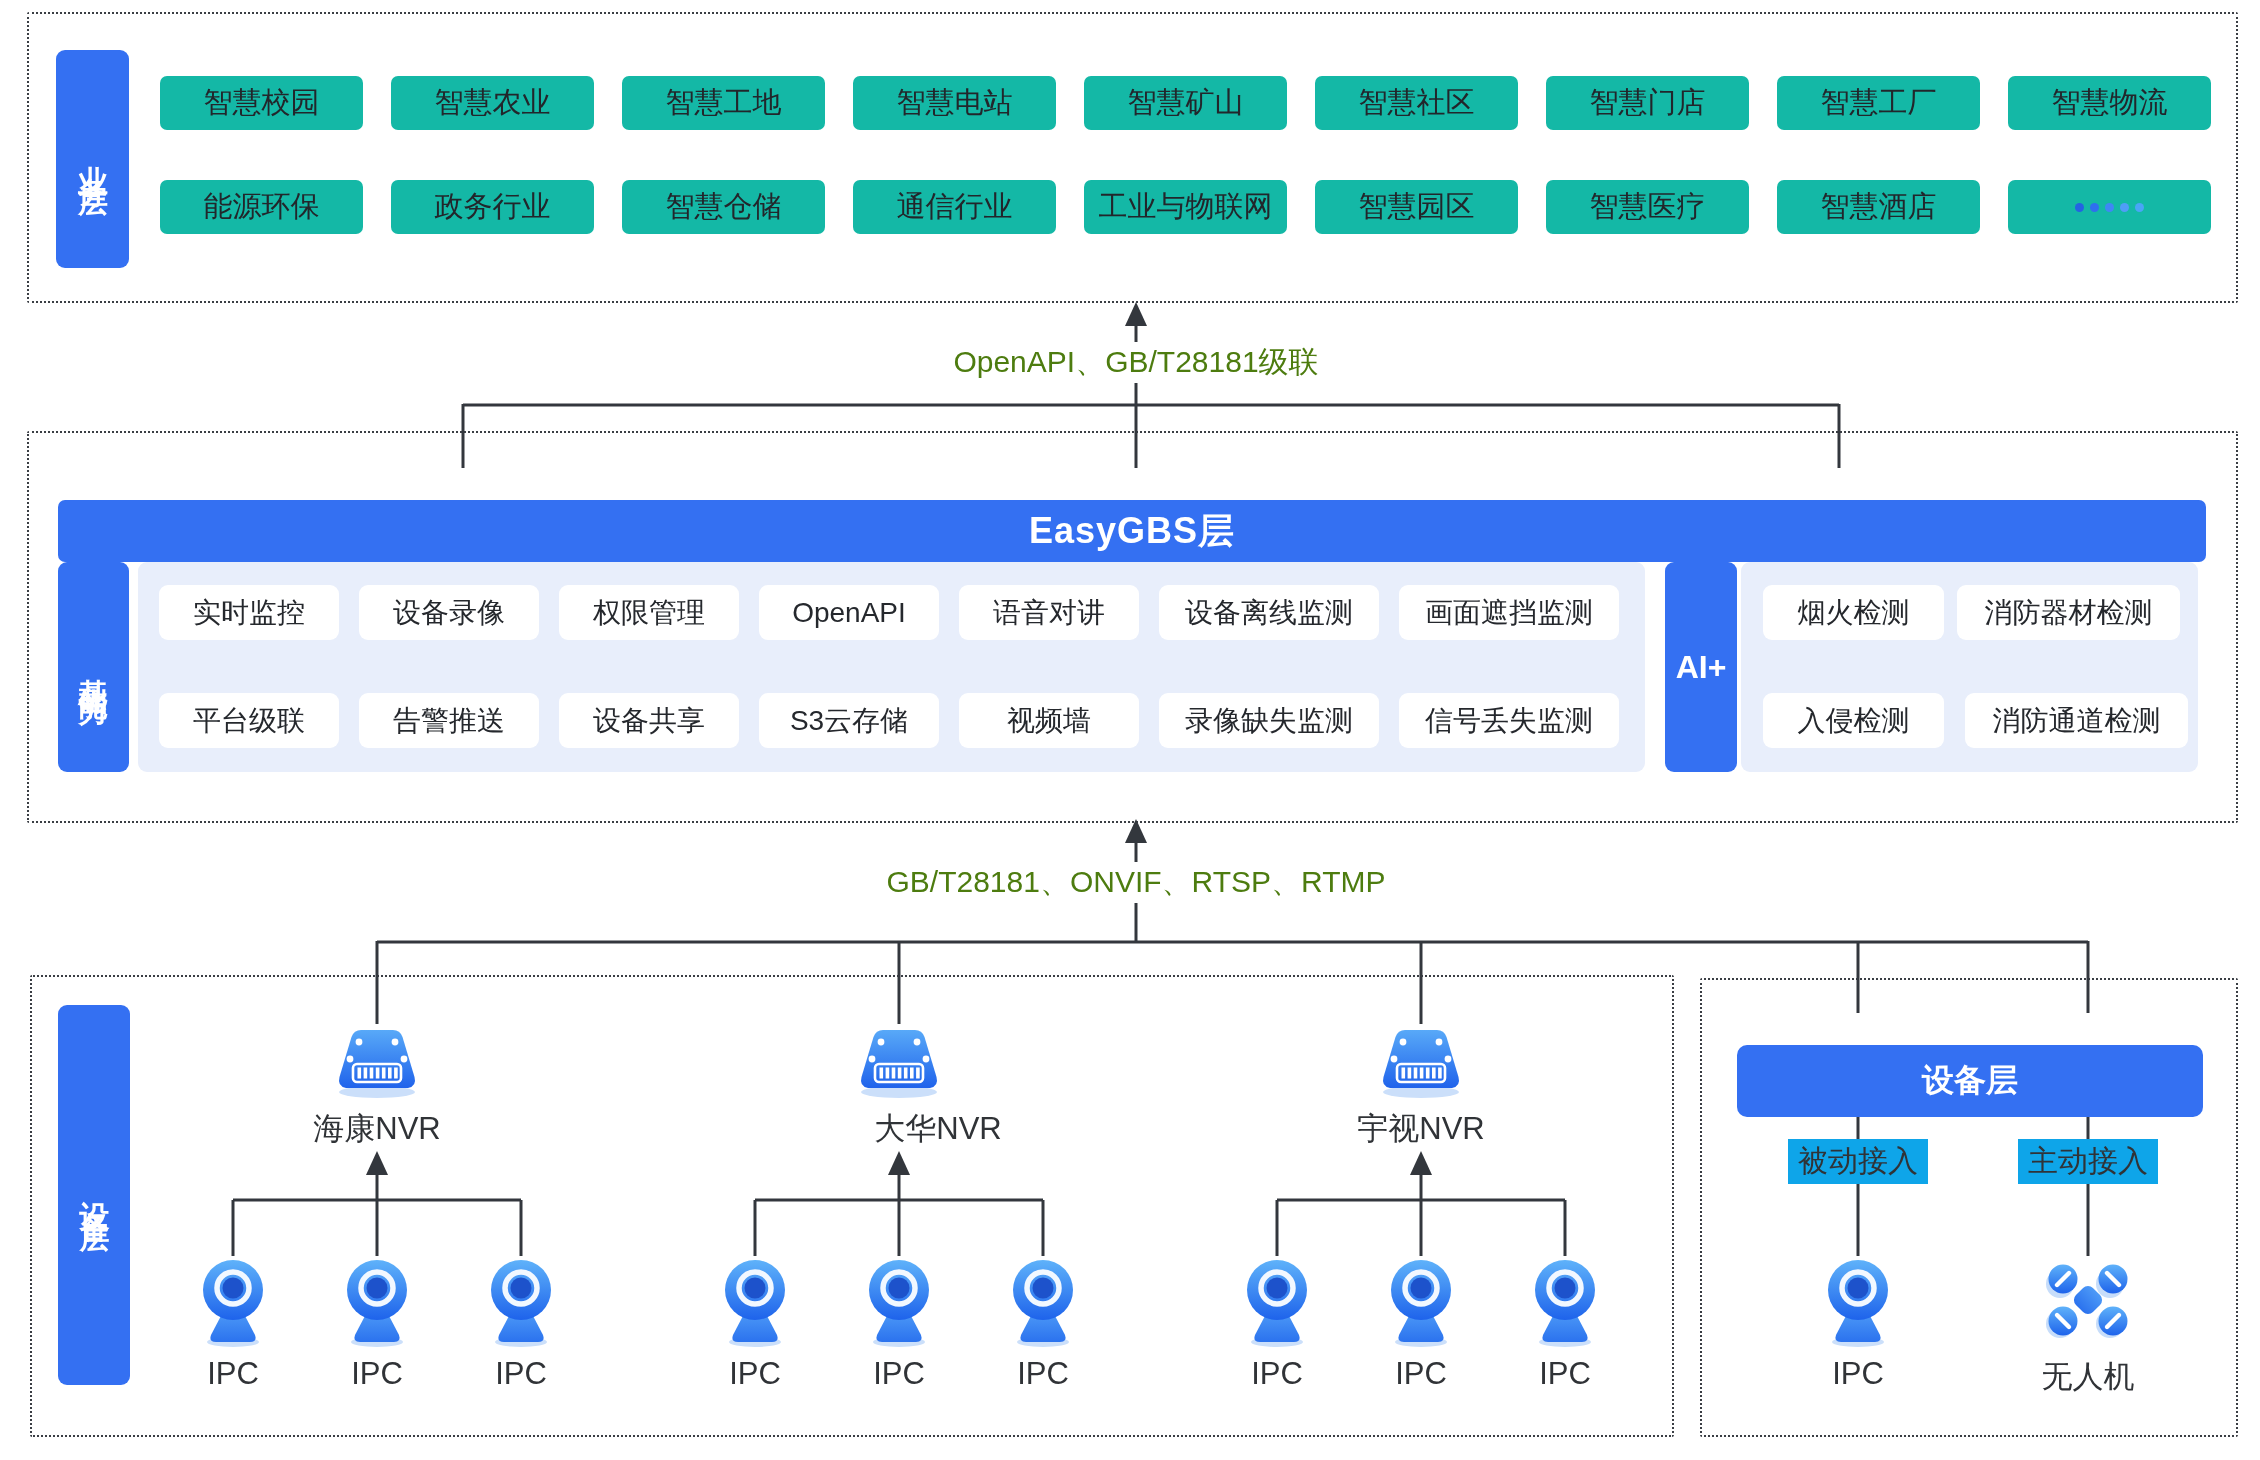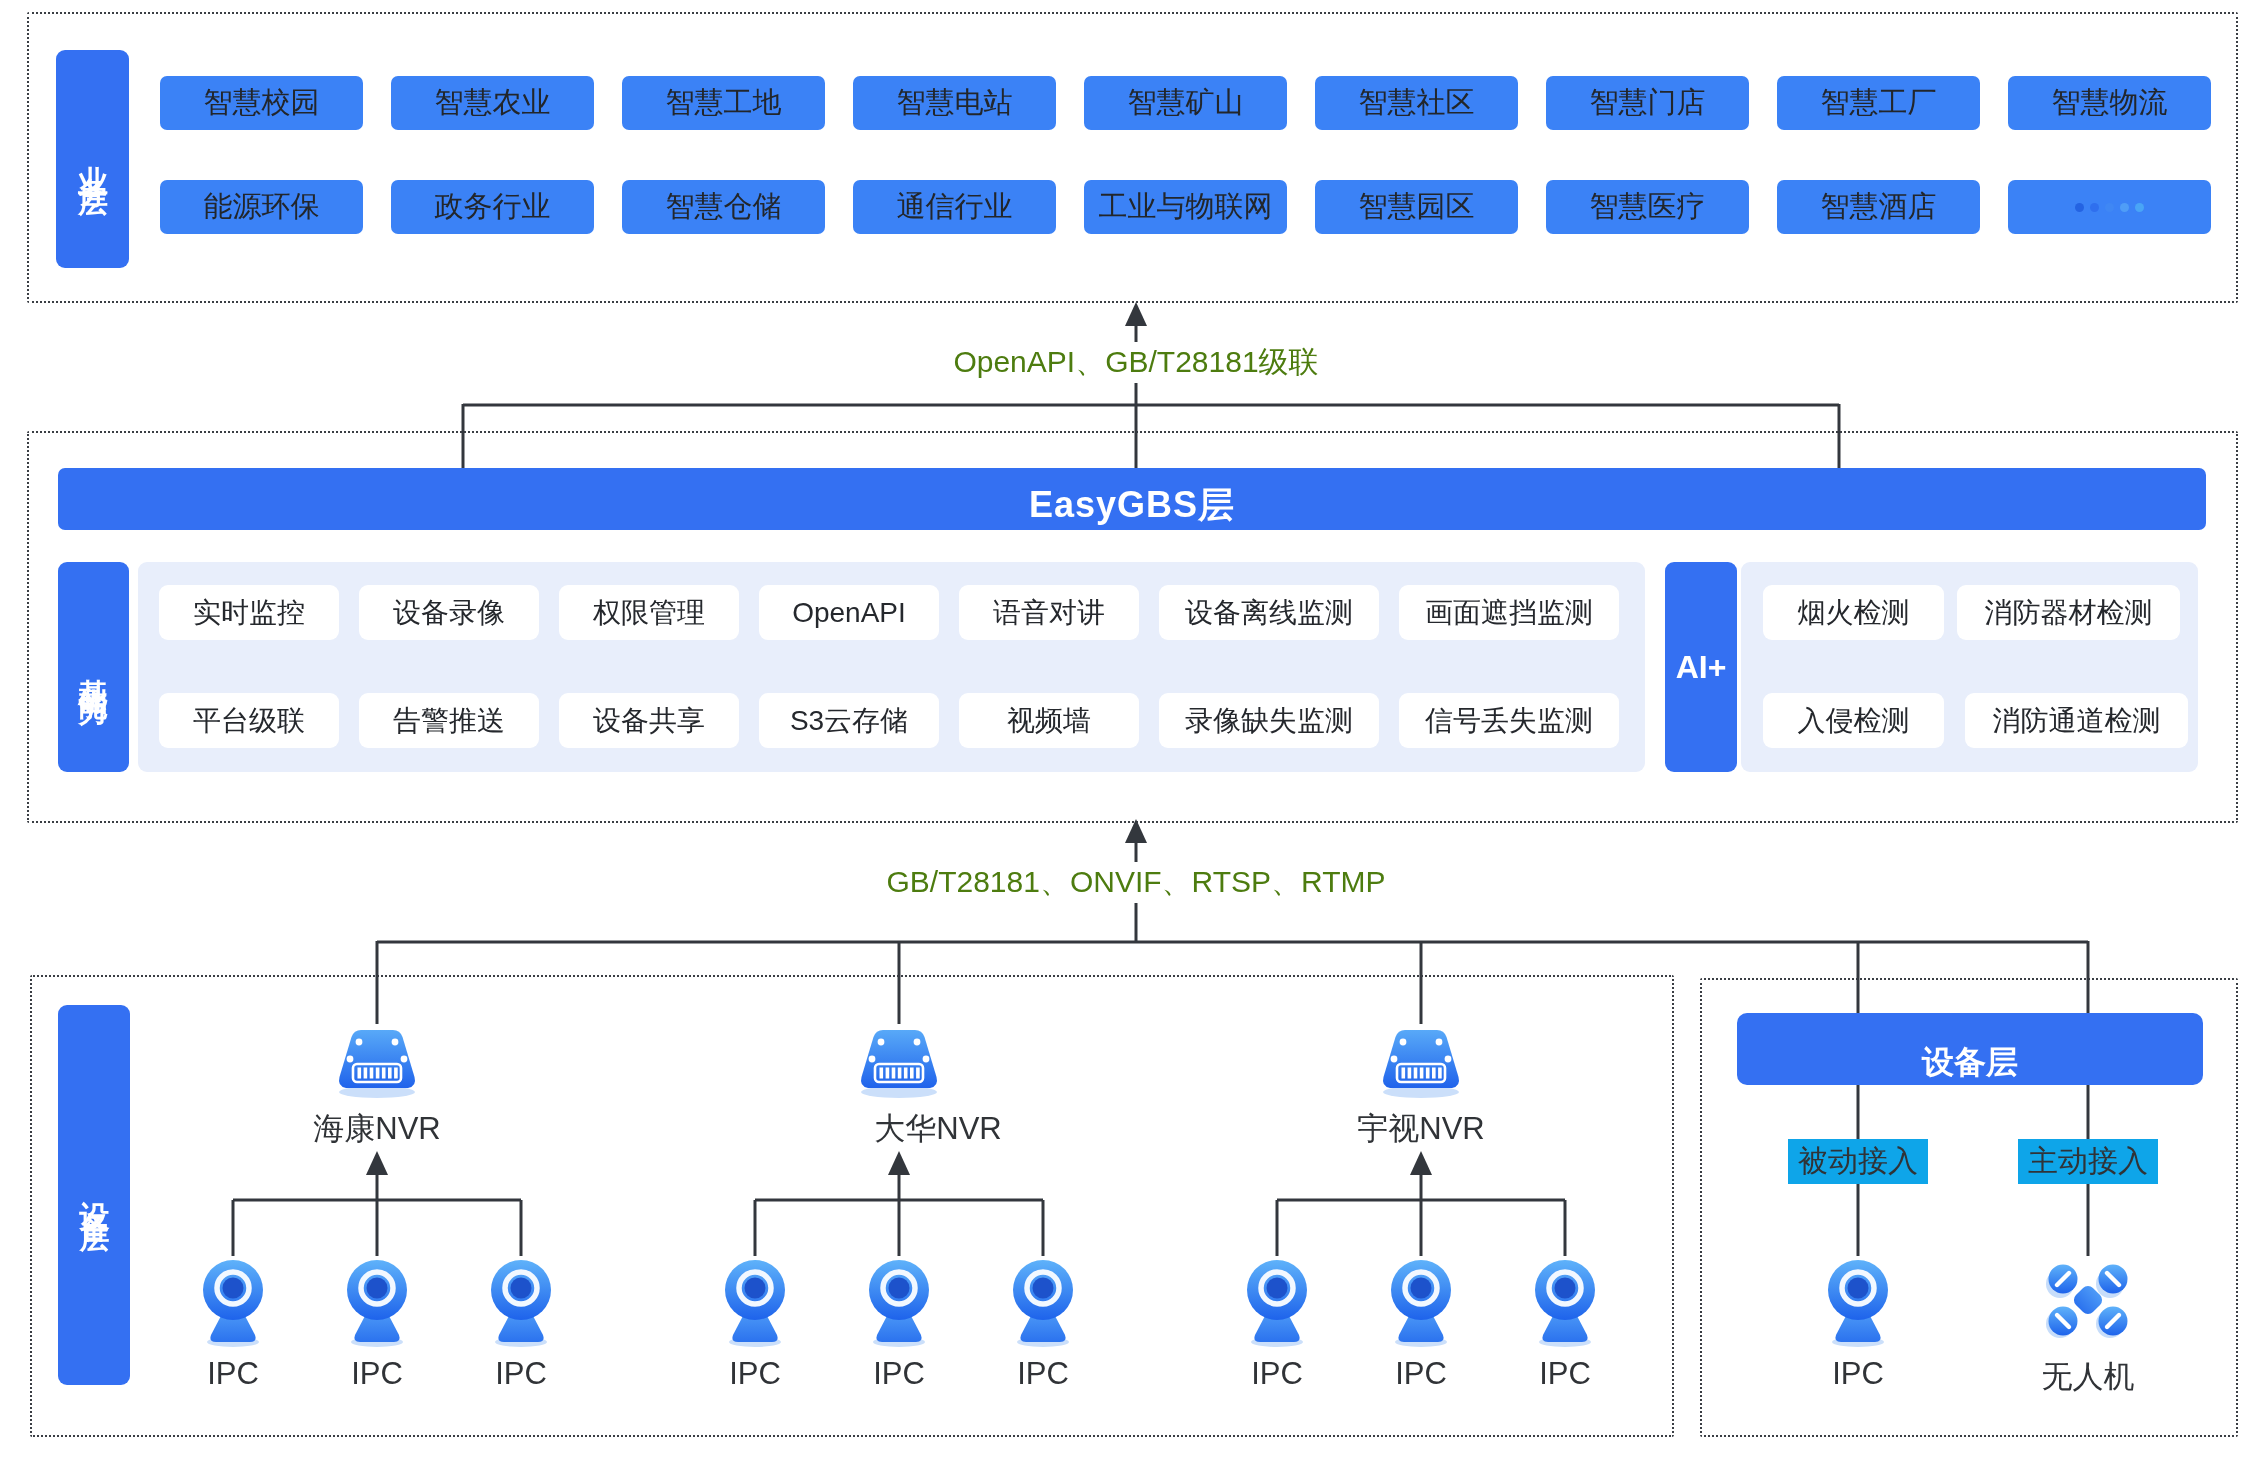--- a/index.html
+++ b/index.html
@@ -1,24 +1,24 @@
 <!DOCTYPE html>
 <html><head>
 <meta charset="utf-8">
 <style>
   html,body{margin:0;padding:0;background:#fff;}
   #canvas{position:relative;width:2260px;height:1460px;background:#fff;overflow:hidden;
           font-family:"Liberation Sans","DejaVu Sans",sans-serif;color:#23262b;}
   .dotted-box{position:absolute;border:2px dotted #3a3e44;border-radius:2px;background:#fff;}
   .vlabel{position:absolute;background:#3470f2;border-radius:9px;display:flex;align-items:center;justify-content:center;}
   .vlabel span{writing-mode:vertical-lr;text-orientation:upright;color:#fff;font-size:30px;font-weight:700;letter-spacing:12px;}
-  .banner{position:absolute;background:#3470f2;border-radius:7px;display:flex;align-items:flex-end;justify-content:center;
-          color:#fff;font-weight:700;}
+  .banner{position:absolute;background:#3470f2;border-radius:7px;display:flex;align-items:center;justify-content:center;
+          color:#fff;font-weight:700;margin-top:32px;}
   .chip-row{position:absolute;display:flex;gap:28px;}
-  .chip{background:#3b82f6;border-radius:7px;display:flex;align-items:center;justify-content:center;
+  .chip{background:#14b8a6;border-radius:7px;display:flex;align-items:center;justify-content:center;
         font-size:29px;font-weight:500;color:#22262b;width:203px;height:54px;}
   .panel{position:absolute;background:#e8eefb;border-radius:9px;}
   .wchip-row{position:absolute;display:flex;gap:20px;}
   .wchip{background:#fff;border-radius:9px;display:flex;align-items:center;justify-content:center;
          font-size:28px;font-weight:500;color:#25282d;height:55px;}
   .proto-label{position:absolute;background:#fff;padding:0 16px;font-size:30px;font-weight:500;color:#4d7c0f;
                transform:translateX(-50%);white-space:nowrap;z-index:3;}
   .node-label{position:absolute;transform:translateX(-50%);font-size:31px;font-weight:500;color:#303337;
               white-space:nowrap;z-index:3;text-align:center;}
   .mask-label{background:#0ea5e9;padding:2px 10px;}

